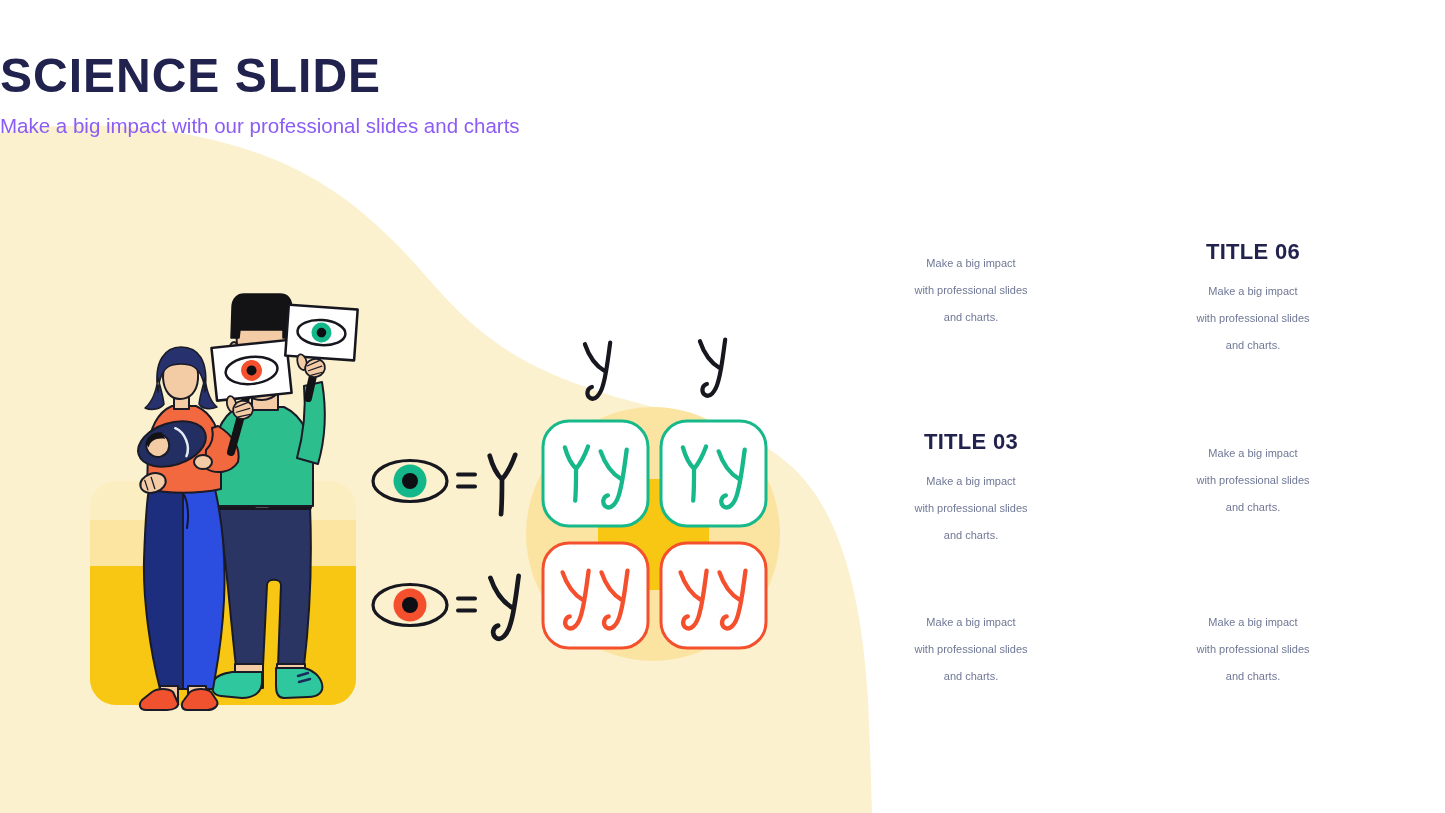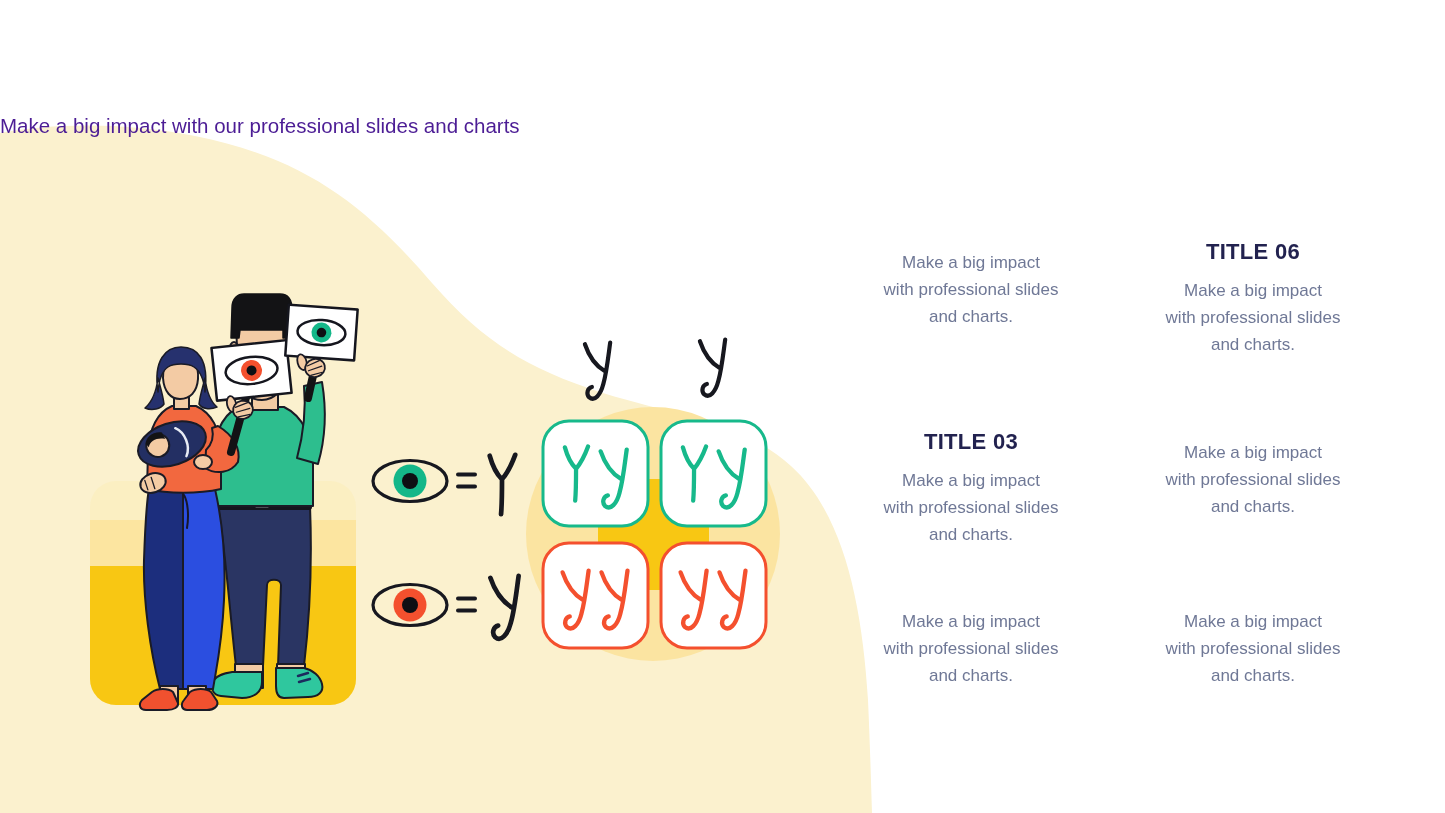--- a/index.html
+++ b/index.html
@@ -7,25 +7,25 @@
     position:relative;width:1445px;height:813px;overflow:hidden;background:#ffffff;
     font-family:"Liberation Sans","DejaVu Sans",sans-serif;
   }
   #gfx{position:absolute;left:0;top:0;width:1445px;height:813px;}
   .page-title{
     margin:0;position:absolute;left:0;top:48px;width:100%;
     font-size:48px;font-weight:800;letter-spacing:1px;color:#22224f;
   }
   .page-subtitle{
     margin:0;position:absolute;left:0;top:114px;width:100%;
-    font-size:20.5px;font-weight:400;color:#4c1d95;
+    font-size:20.5px;font-weight:400;color:#8b5cf6;
   }
   .info-block{position:absolute;width:256px;text-align:center;z-index:3;}
   .info-title{margin:0;font-size:22px;font-weight:800;letter-spacing:.3px;color:#22224f;line-height:28px;}
-  .info-body{margin:12px 0 0 0;font-size:17px;line-height:26.8px;color:#6f7896;white-space:pre-line;}
+  .info-body{margin:12px 0 0 0;font-size:11px;line-height:26.8px;color:#6f7896;white-space:pre-line;}
   .colA{left:843px;} .colB{left:1125px;}
   .row1{top:238px;} .row2{top:428px;} .row3{top:597px;}
 </style>
 </head>
 <body>
 
 <div id="slide">
 
   <svg id="gfx" viewBox="0 0 1445 813" xmlns="http://www.w3.org/2000/svg">
     <defs>
@@ -179,20 +179,21 @@
           <use href="#gy" x="558.1025641025641" y="567" width="35.8974358974359" height="70" style="color: rgb(244, 80, 46);"></use>
           <use href="#gy" x="597" y="567" width="35.8974358974359" height="70" style="color: rgb(244, 80, 46);"></use>
         </g>
       <g>
           <use href="#gy" x="676.1025641025641" y="567" width="35.8974358974359" height="70" style="color: rgb(244, 80, 46);"></use>
           <use href="#gy" x="715" y="567" width="35.8974358974359" height="70" style="color: rgb(244, 80, 46);"></use>
         </g>
     </g>
   </svg>
 
+  <h1 class="page-title">SCIENCE SLIDE</h1>
   <p class="page-subtitle">Make a big impact with our professional slides and charts</p>
 
   <div class="info-block colA row1">
     <p class="info-body">Make a big impact
 with professional slides
 and charts.</p>
   </div>
   <div class="info-block colB row1">
     <h3 class="info-title">TITLE 06</h3>
     <p class="info-body">Make a big impact

